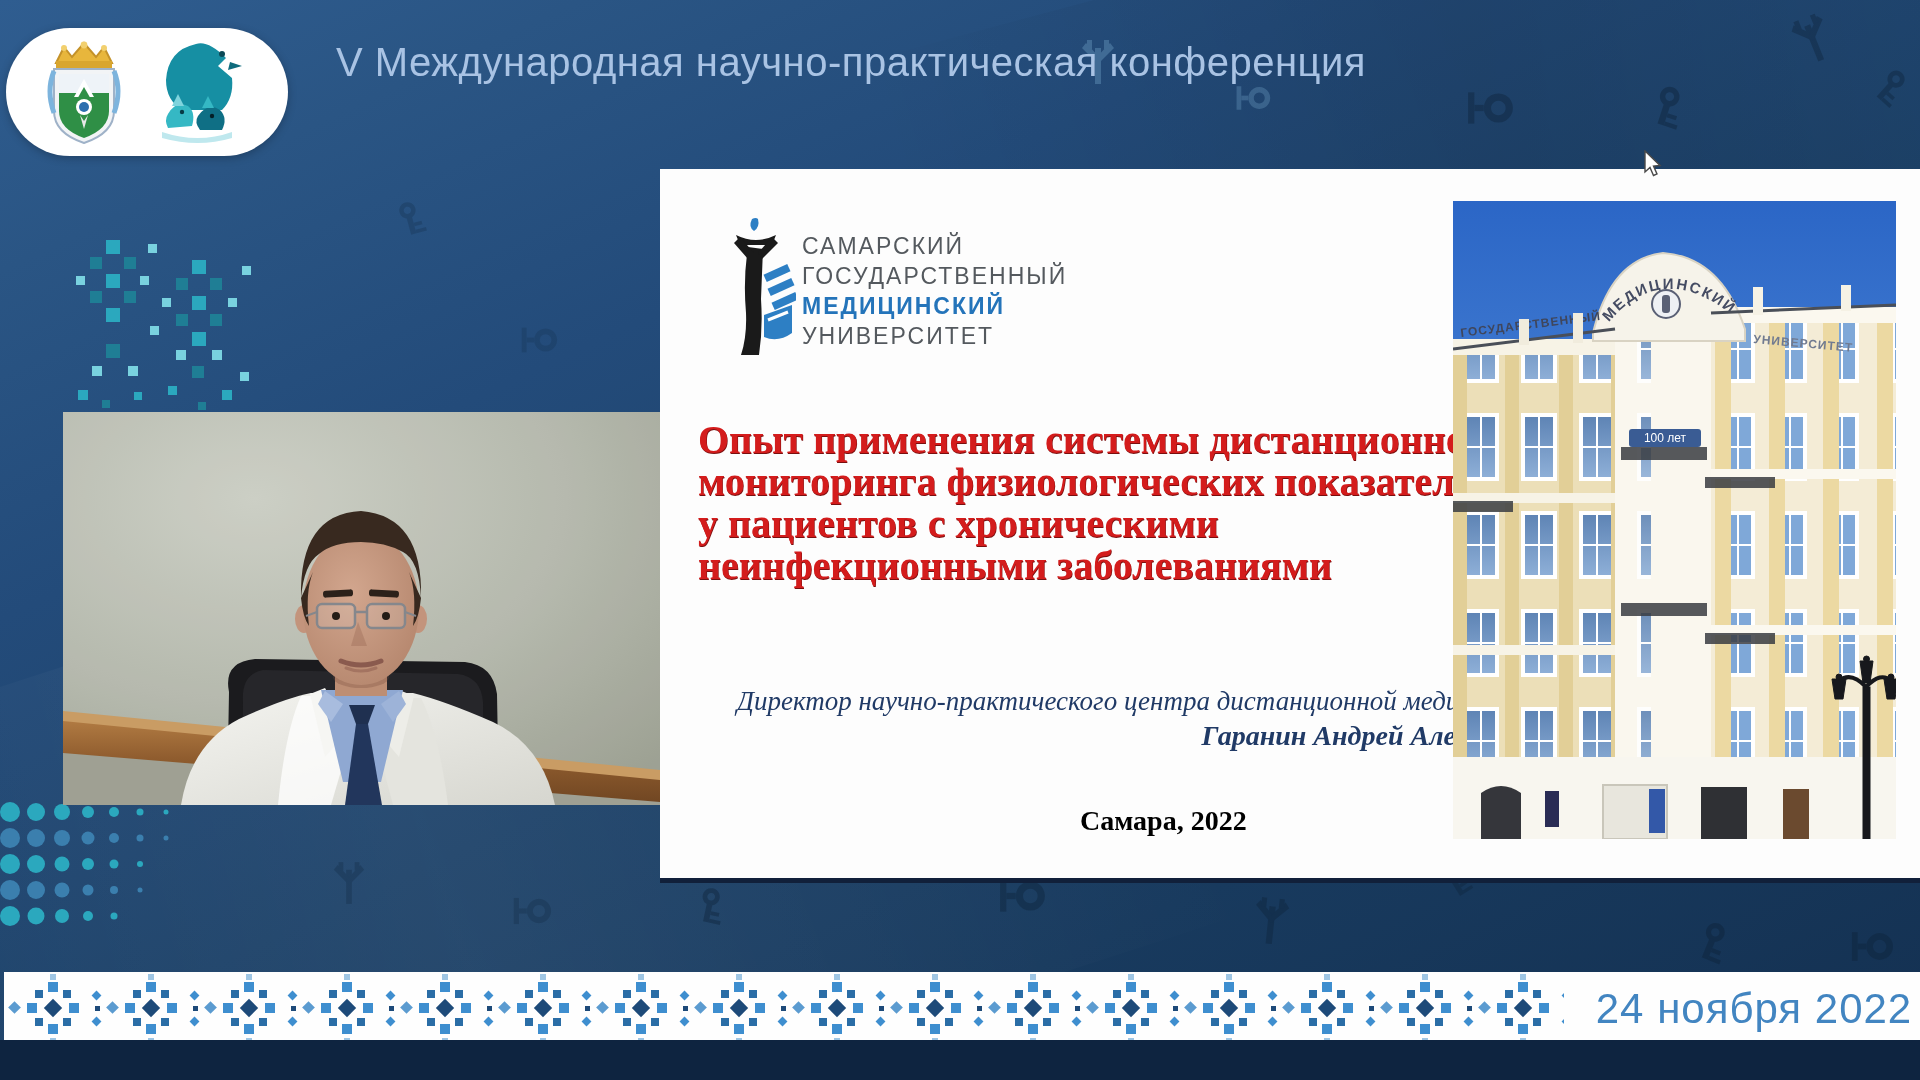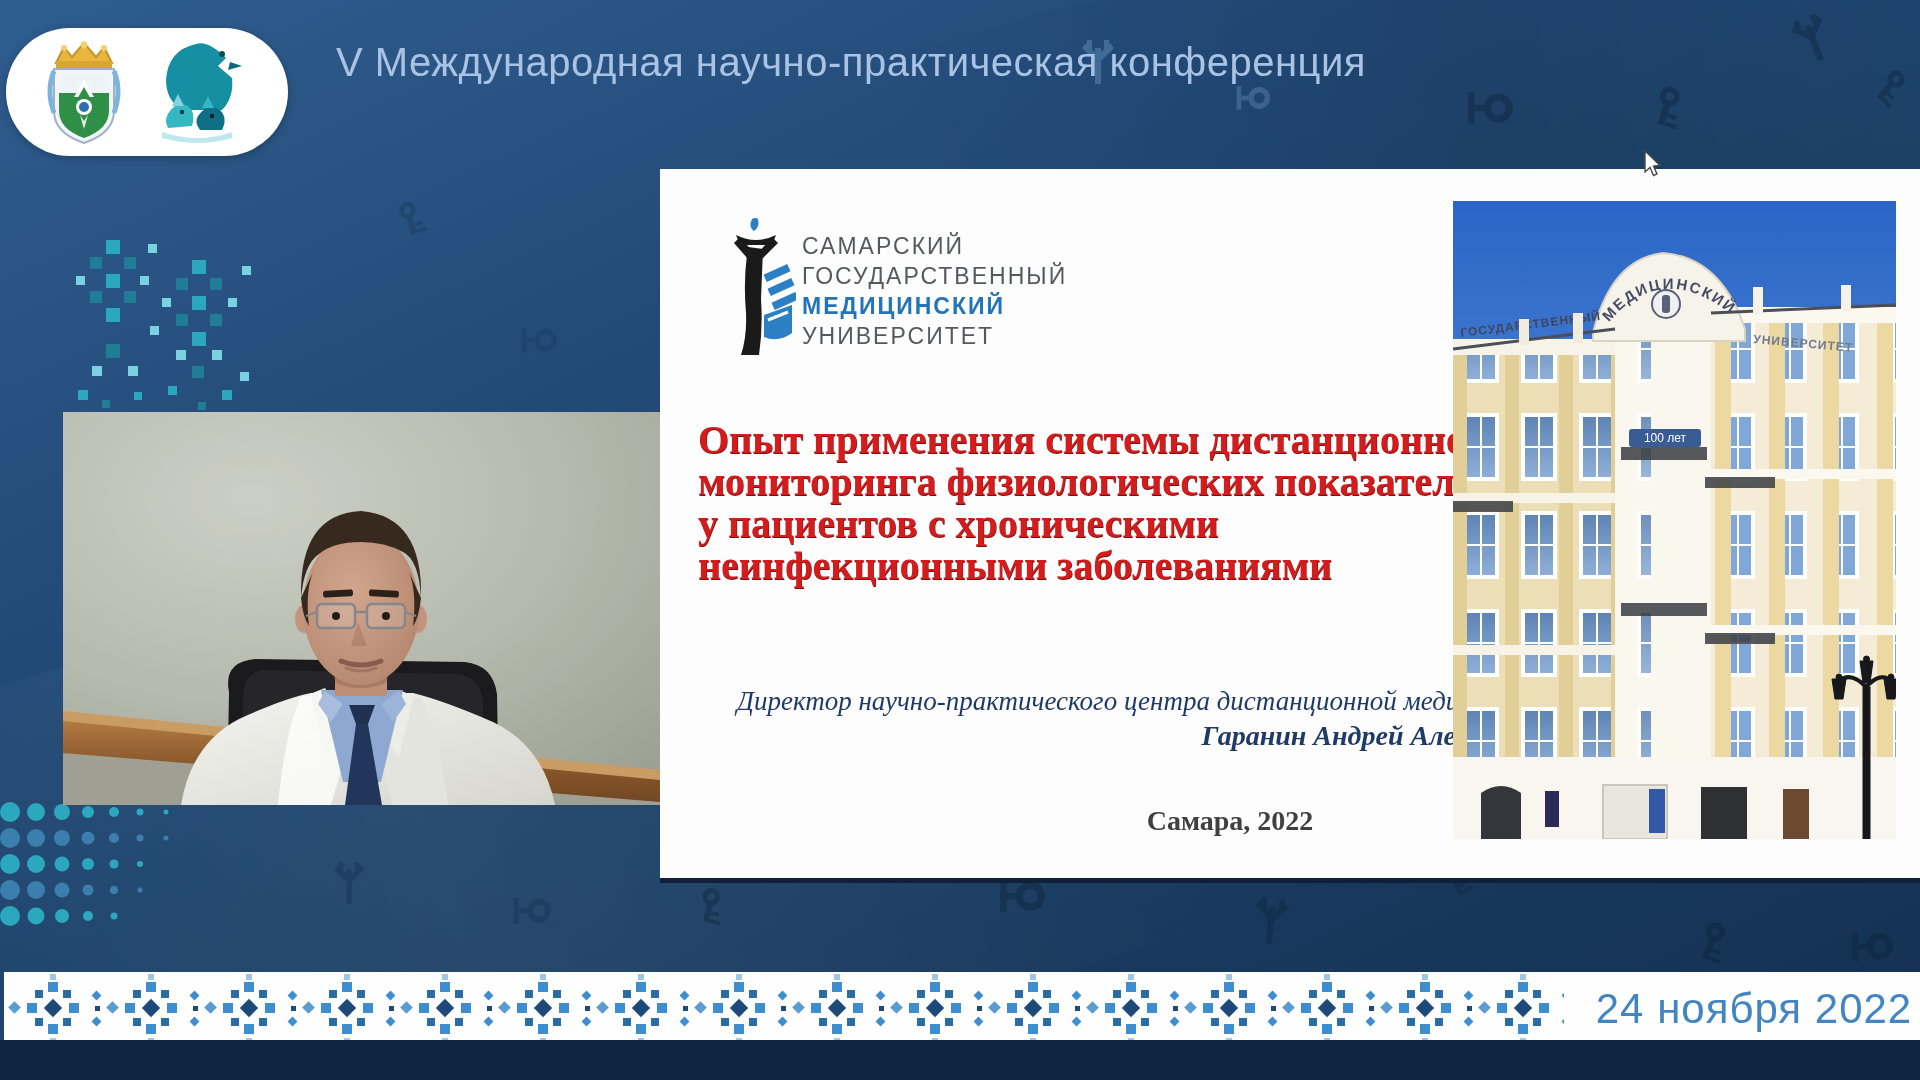--- a/index.html
+++ b/index.html
@@ -24,22 +24,22 @@
          border-bottom:5px solid #11203a;border-right:4px solid #9aa0a8;box-sizing:content-box;padding-left:36px;}
   .smu-text{position:absolute;left:142px;top:62px;font-size:23px;line-height:30px;letter-spacing:2px;color:#54595e;}
   .smu-text .blue{color:#2474ba;font-weight:bold;}
   .smu-icon{position:absolute;left:58px;top:48px;}
   .slide-title{position:absolute;left:38px;top:250px;font-family:"Liberation Serif",serif;font-weight:bold;
                font-size:40px;line-height:42px;color:#d41c1c;text-shadow:0.5px 0.5px 0 #7a0f0f;}
   .author{position:absolute;right:356px;top:516px;text-align:right;font-family:"Liberation Serif",serif;
           font-style:italic;color:#203a66;}
   .author .pos{font-size:27px;line-height:33px;}
   .author .name{font-size:28px;line-height:36px;font-weight:bold;}
-  .place-year{position:absolute;left:420px;top:636px;width:300px;text-align:center;
-              font-family:"Liberation Serif",serif;font-weight:bold;font-size:28px;color:#404040;}
+  .place-year{position:absolute;left:420px;top:636px;width:300px;text-align:left;
+              font-family:"Liberation Serif",serif;font-weight:bold;font-size:28px;color:#000000;}
   .photo{position:absolute;left:793px;top:32px;width:443px;height:638px;overflow:hidden;}
 
   
   .video{position:absolute;left:63px;top:412px;width:597px;height:393px;overflow:hidden;}
 
   
   .deco-tl{position:absolute;left:72px;top:240px;}
   .deco-bl{position:absolute;left:0px;top:798px;}
 
   

